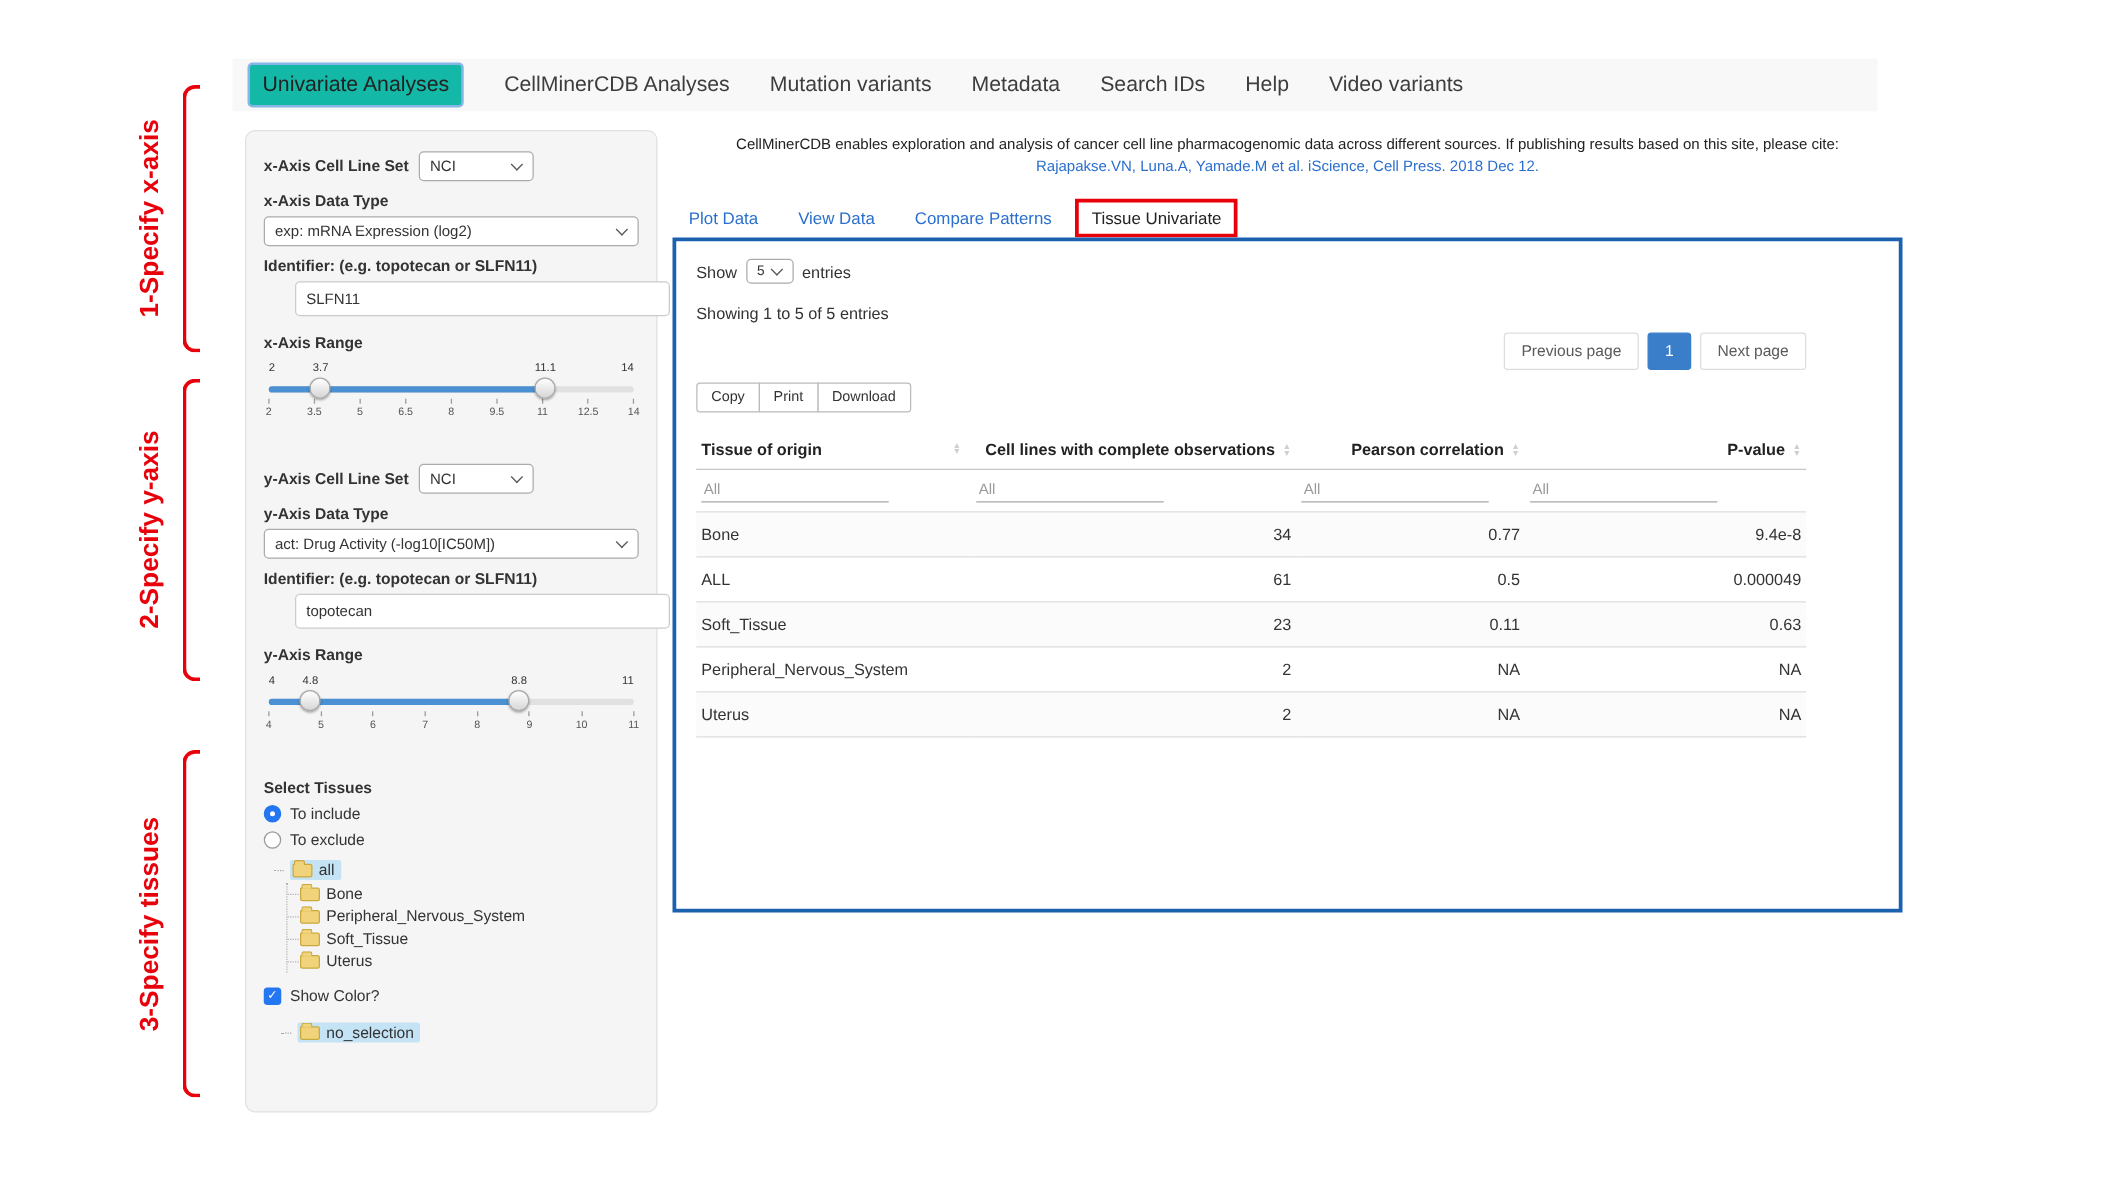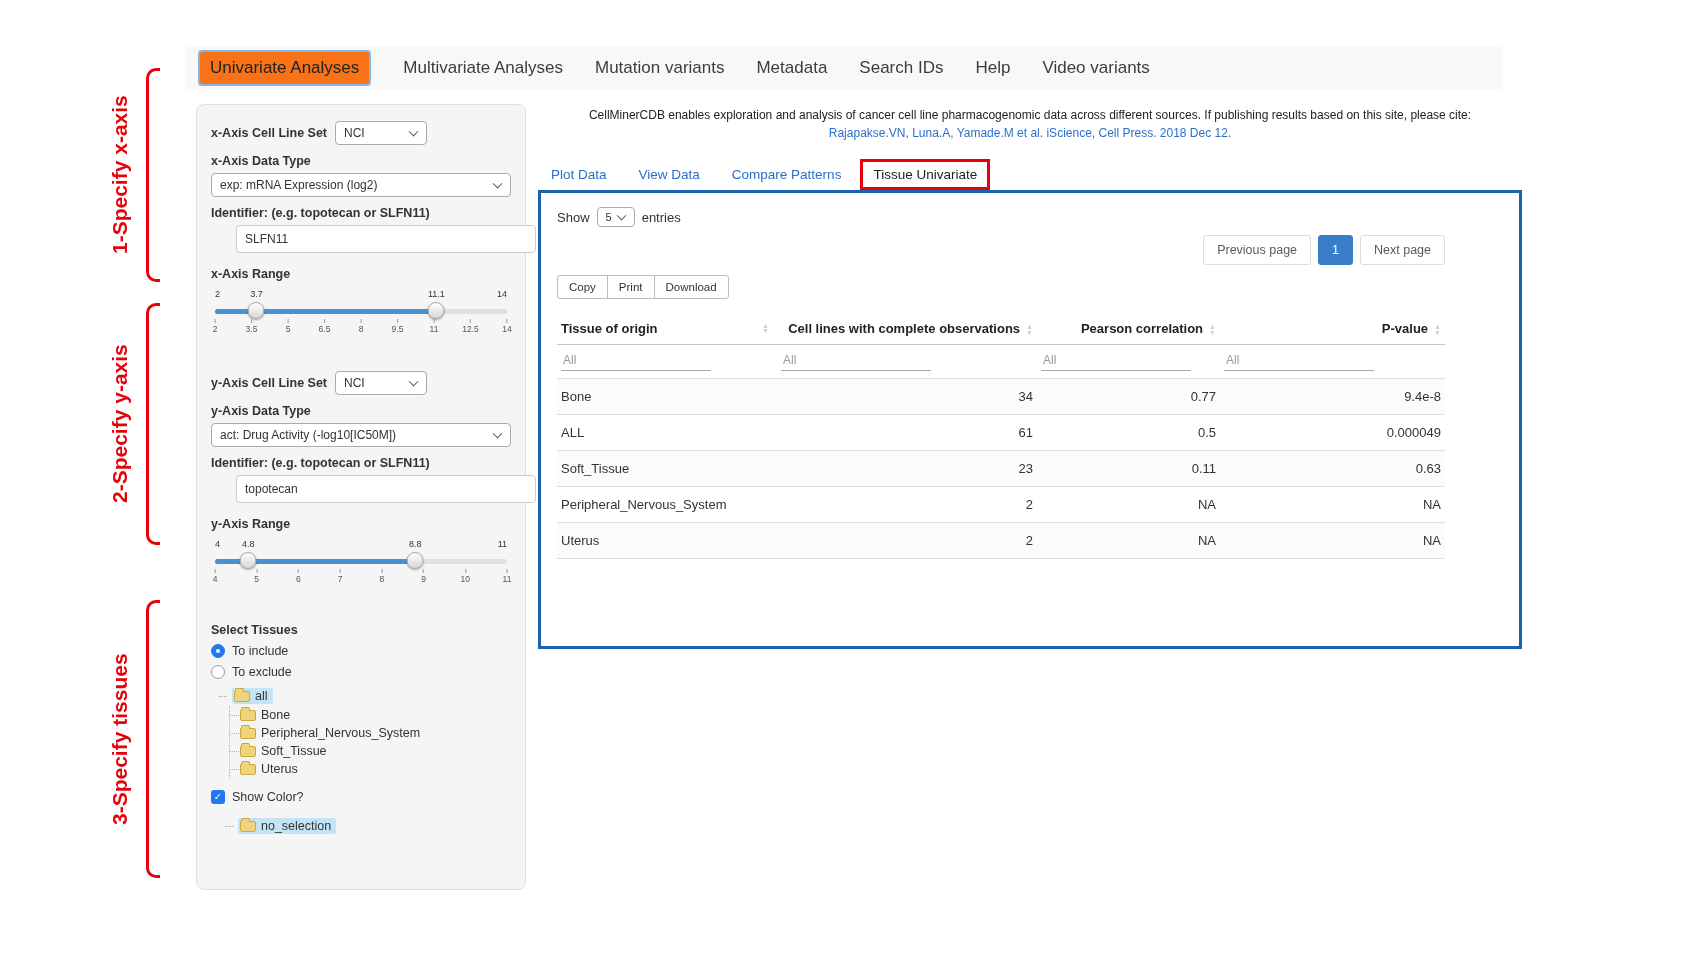--- a/index.html
+++ b/index.html
@@ -22,21 +22,21 @@
   }
 
   
   .navbar {
     position:absolute; left:186px; top:47px; width:1316px; height:42px;
     background:#f8f8f8; display:flex; align-items:center; gap:32px;
     padding:0 12px; font-size:17px; color:#3d3d3d;
   }
   .nav-tab { cursor:pointer; white-space:nowrap; }
   .nav-tab.active {
-    border:2px solid #85b6e6; background:#f97316; border-radius:4px;
+    border:2px solid #85b6e6; background:#14b8a6; border-radius:4px;
     padding:6px 10px; color:#222;
   }
 
   
   .sidebar {
     position:absolute; left:196px; top:104px; width:330px; height:786px;
     background:#f5f5f5; border:1px solid #e0e0e0; border-radius:8px;
     padding:16px 14px; font-size:12.5px; color:#333;
   }
   .lbl { font-weight:bold; margin:9px 0 5px; }
@@ -118,21 +118,21 @@
   
   .main { position:absolute; left:538px; top:106px; width:984px; }
   .citation { text-align:center; font-size:12px; color:#222; line-height:1.5; }
   .cite-link { color:#2a6fce; text-decoration:none; cursor:pointer; display:inline-block; }
 
   .subtabs { display:flex; align-items:flex-end; gap:6px; margin-top:12px; height:36px; }
   .subtab { color:#2a6fce; font-size:13.5px; padding:8px 13px; cursor:pointer; white-space:nowrap; }
   .subtab.active { color:#222; border:3px solid #e8000b; padding:5px 10px; background:#fff; }
 
   .panel {
-    border:3px solid #1b61ad; height:459px; padding:14px 16px; position:relative; background:#fff;
+    border:3px solid #1b61ad; height:540px; padding:14px 16px; position:relative; background:#fff;
   }
   .content { width:888px; }
 
   .show-row { display:flex; align-items:center; gap:7px; font-size:13px; color:#333; }
   .showing { margin-top:16px; font-size:13px; color:#333; }
 
   .pager-row { display:flex; justify-content:flex-end; margin:8px 0 10px; }
   .pager-btn {
     border:1px solid #ddd; background:#fff; color:#5a5a5a; font-size:12.5px;
     padding:7px 13px; border-radius:3px; margin-left:7px; cursor:pointer;
@@ -179,21 +179,21 @@
 
 <div class="step-label" style="left:100px; top:68px; height:214px;">1-Specify x-axis</div>
 <div class="bracket" style="top:68px; height:214px;"></div>
 <div class="step-label" style="left:100px; top:303px; height:242px;">2-Specify y-axis</div>
 <div class="bracket" style="top:303px; height:242px;"></div>
 <div class="step-label" style="left:100px; top:600px; height:278px;">3-Specify tissues</div>
 <div class="bracket" style="top:600px; height:278px;"></div>
 
 <div class="navbar">
   <div class="nav-tab active">Univariate Analyses</div>
-  <div class="nav-tab">Multivariate Analyses</div>
+  <div class="nav-tab">CellMinerCDB Analyses</div>
   <div class="nav-tab">Mutation variants</div>
   <div class="nav-tab">Metadata</div>
   <div class="nav-tab">Search IDs</div>
   <div class="nav-tab">Help</div>
   <div class="nav-tab">Video variants</div>
 </div>
 
 <div class="sidebar">
 
   <div class="inline-row">
@@ -394,20 +394,21 @@
     <div class="content">
 
       <div class="show-row">
         <span>Show</span>
         <div class="select-box small">
           <span>5</span>
         </div>
         <span>entries</span>
       </div>
 
+      <div class="showing">Showing 1 to 5 of 5 entries</div>
 
       <div class="pager-row">
         <div class="pager-btn">Previous page</div>
         <div class="pager-btn active">1</div>
         <div class="pager-btn">Next page</div>
       </div>
 
       <div class="btn-group">
         <div class="btn">Copy</div>
         <div class="btn">Print</div>

